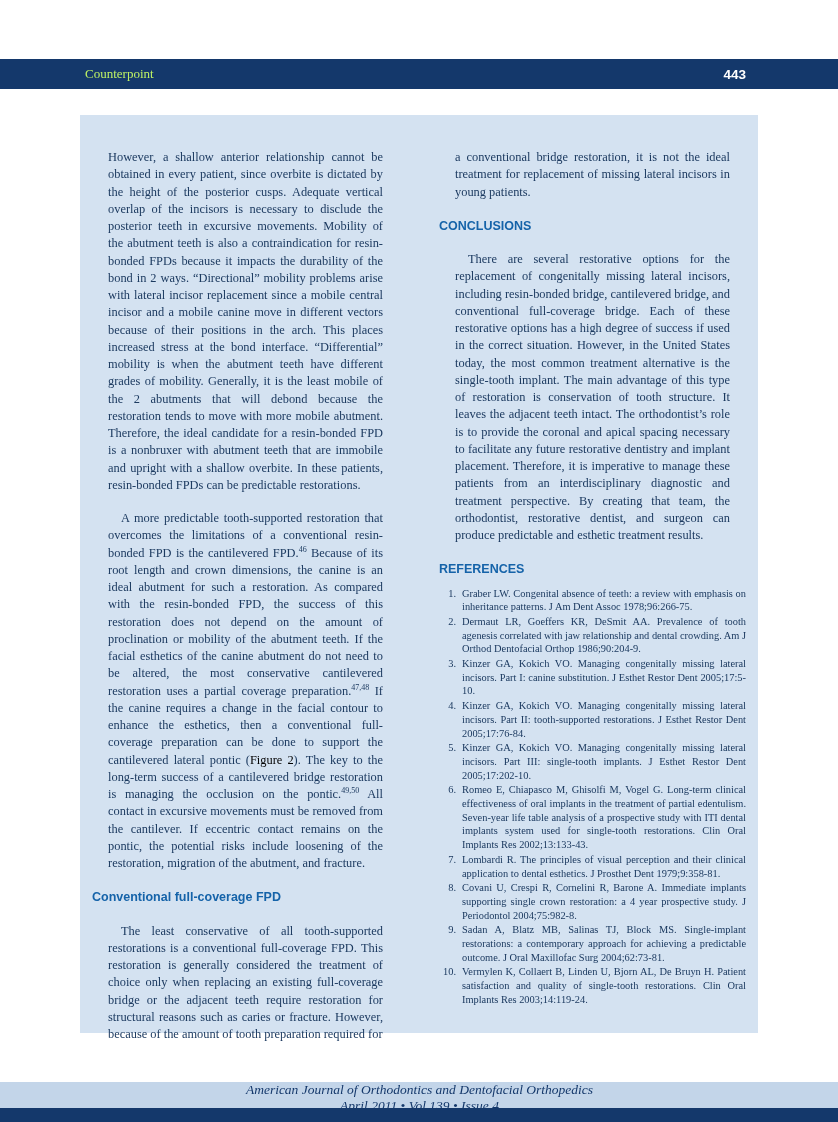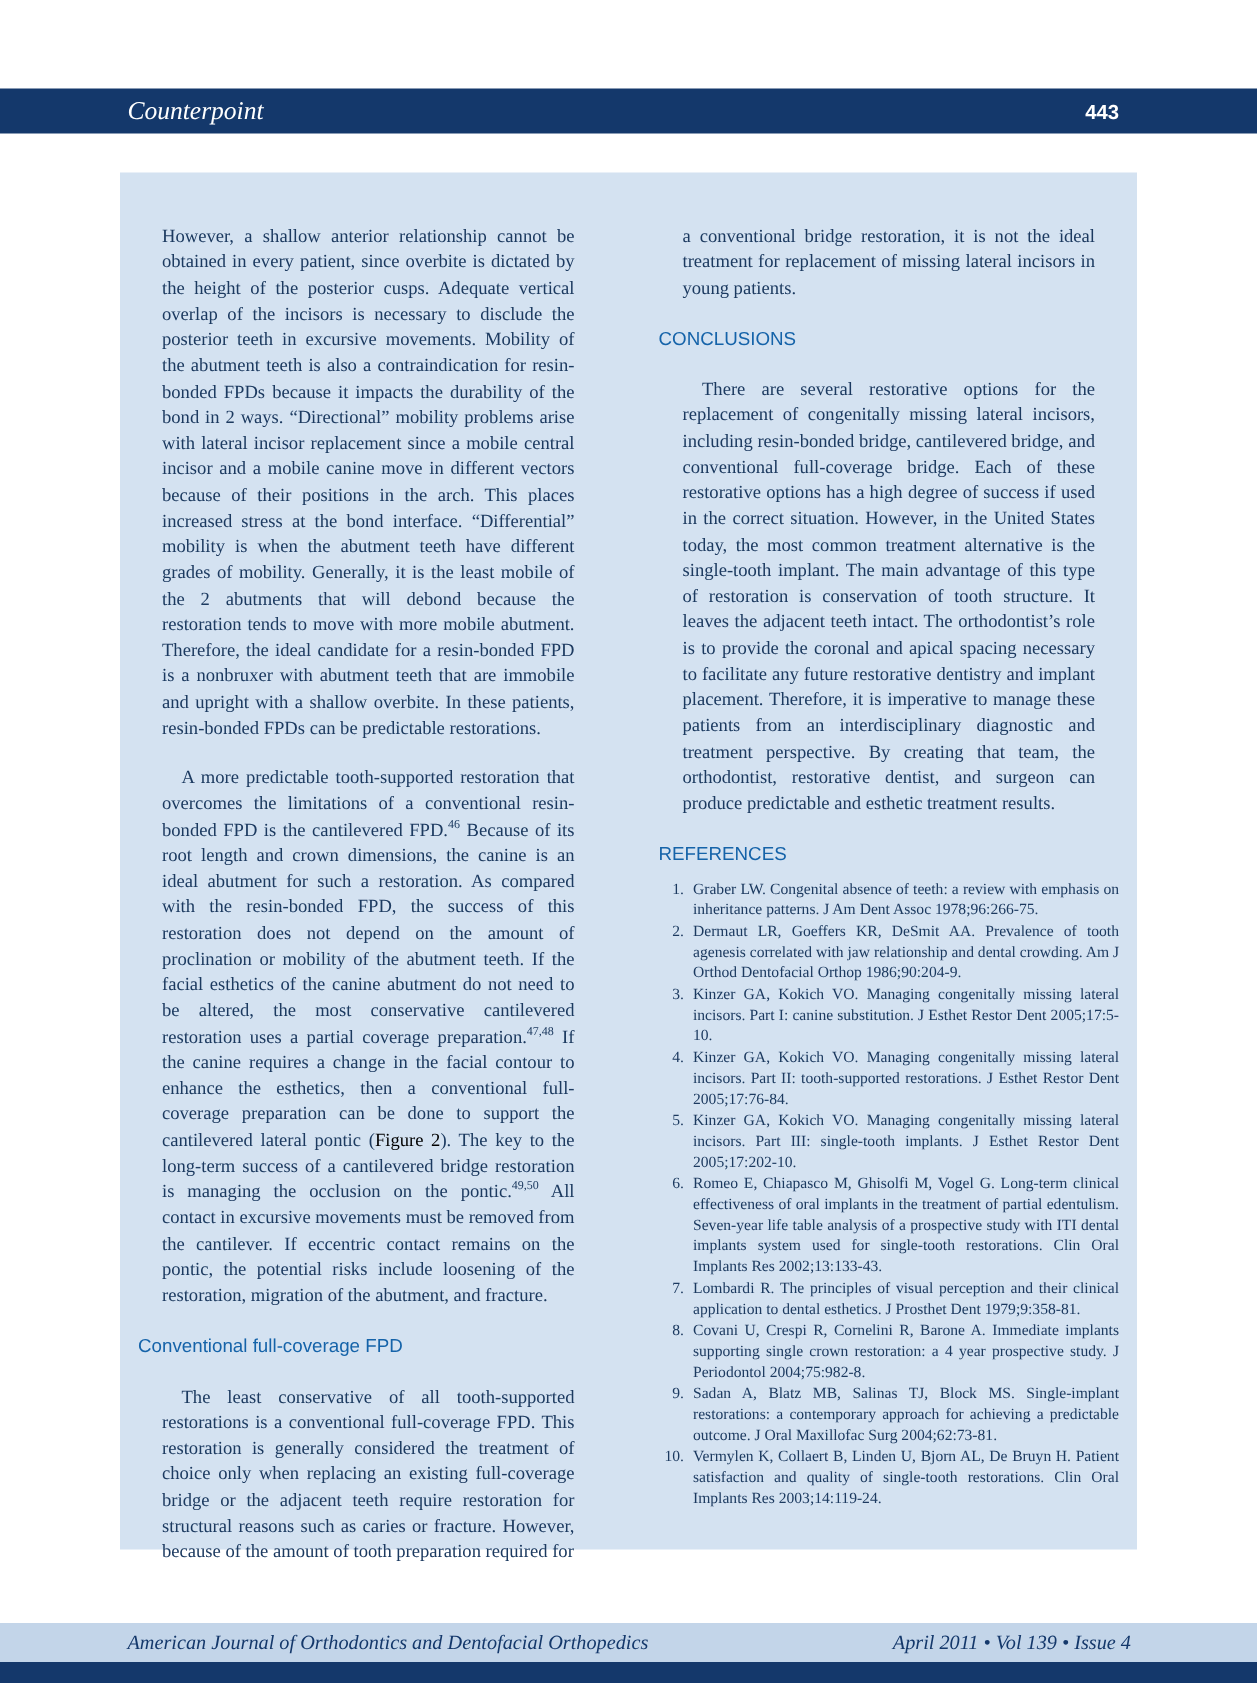--- a/index.html
+++ b/index.html
@@ -2,41 +2,41 @@
 <html><head>
 <meta charset="utf-8">
 <style>
   html,body{margin:0;padding:0;background:#ffffff;}
   .page{position:relative;width:838px;height:1122px;background:#ffffff;overflow:hidden;
         font-family:"Liberation Serif", serif;}
   
   .header-bar{position:absolute;top:59px;left:0;width:838px;height:30px;background:#14386b;
               display:flex;align-items:center;justify-content:space-between;
               padding:0 92px 0 85px;box-sizing:border-box;}
-  .header-section{color:#ffffff;font-style:italic;font-size:17px;font-family:"Liberation Serif",serif;}
+  .header-section{color:#bef264;font-size:13px;font-family:"Liberation Serif",serif;}
   .header-page{color:#ffffff;font-weight:bold;font-size:13.5px;font-family:"Liberation Sans",sans-serif;margin-left:44px;}
   
   .content{position:absolute;top:115px;left:80px;width:678px;height:918px;background:#d4e2f1;
            box-sizing:border-box;padding:18px 12px 0 12px;display:flex;gap:40px;}
   .col{width:307px;color:#1c3a60;font-size:12.4px;line-height:17.25px;text-align:justify;}
   .para{margin:16px;}
   .para.indent{text-indent:13px;}
-  .sec-heading{font-family:"Liberation Sans",sans-serif;font-weight:normal;color:#1563a9;
+  .sec-heading{font-family:"Liberation Sans",sans-serif;font-weight:bold;color:#1563a9;
                font-size:12.5px;margin:17px 0 8px 0;text-align:left;}
   sup{font-size:8px;line-height:0;}
   .fig-link{color:#000000;}
   
   .refs{list-style:none;margin:0;padding:0;font-size:10.4px;line-height:13.7px;}
   .refs li{display:flex;margin:0 0 1px 0;}
   .ref-num{width:17px;min-width:17px;text-align:right;margin-right:6px;}
   .ref-text{flex:1;text-align:justify;}
   
   .footer-bar{position:absolute;top:1082px;left:0;width:838px;height:26px;background:#c3d5e9;
               display:flex;align-items:center;justify-content:space-between;
-              padding:0 84px 0 85px;box-sizing:border-box;}
+              padding:0 84px 0 85px;box-sizing:border-box;flex-direction:column;}
   .footer-bar span{color:#14386b;font-style:italic;font-size:13.5px;font-family:"Liberation Serif",serif;}
   .bottom-strip{position:absolute;top:1108px;left:0;width:838px;height:14px;background:#14386b;}
 </style>
 </head>
 <body>
 
 <div class="page">
 
   <header class="header-bar">
     <span class="header-section">Counterpoint</span>

